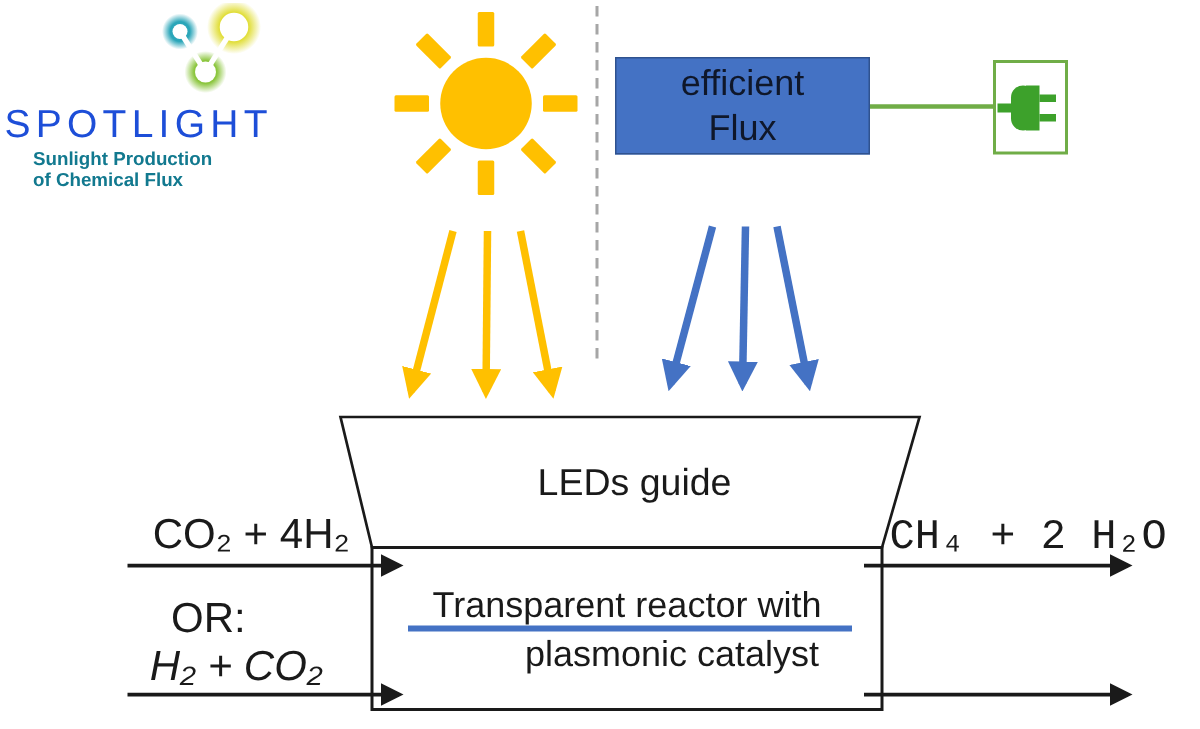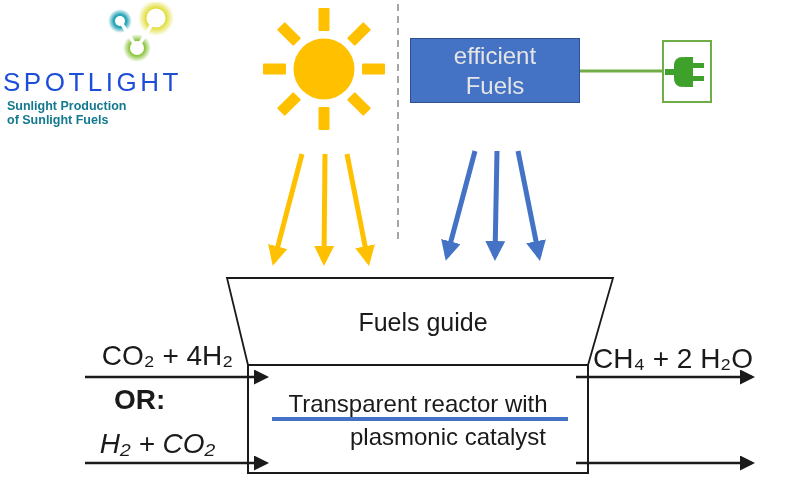--- a/index.html
+++ b/index.html
@@ -7,24 +7,24 @@
     position:relative;width:800px;height:486px;background:#FFFFFF;overflow:hidden;
     font-family:"Liberation Sans","DejaVu Sans",sans-serif;color:#1a1a1a;
   }
   .overlay{position:absolute;left:0;top:0;width:800px;height:486px;}
   .abs{position:absolute;}
   .ctr{text-align:center;}
   .logo-title{
     left:3px;top:67px;width:190px;font-size:26px;letter-spacing:3.5px;
     font-weight:500;color:#1d4ed8;white-space:nowrap;
   }
-  .logo-tag{left:7px;width:190px;font-size:12.5px;font-weight:bold;color:#12798F;white-space:nowrap;}
+  .logo-tag{left:22px;width:190px;font-size:12.5px;font-weight:bold;color:#12798F;white-space:nowrap;}
   .led-box{
     left:410px;top:38px;width:170px;height:65px;box-sizing:border-box;
-    background:#4472C4;border:1.5px solid #2F528F;color:#e5e5e5;
+    background:#4472C4;border:1.5px solid #2F528F;color:#0f172a;
     display:flex;flex-direction:column;align-items:center;justify-content:center;
     font-size:24px;line-height:30px;
   }
   .plug-box{
     left:662px;top:40px;width:50px;height:63px;box-sizing:border-box;
     background:#FFFFFF;border:2px solid #70AD47;
     display:flex;align-items:center;justify-content:center;
   }
   .flux-label{left:230px;top:308px;width:386px;font-size:25px;}
   .reactor-l1{left:250px;top:390px;width:336px;font-size:24px;}
@@ -115,43 +115,43 @@
     <circle cx="30" cy="19" r="12" fill="url(#gTeal)"></circle>
     <circle cx="47" cy="46" r="14" fill="url(#gGreen)"></circle>
     <line x1="30" y1="19" x2="47" y2="46" stroke="#FFFFFF" stroke-width="3.5"></line>
     <line x1="47" y1="46" x2="66" y2="16" stroke="#FFFFFF" stroke-width="3.5"></line>
     <circle cx="30" cy="19" r="5" fill="#FFFFFF"></circle>
     <circle cx="66" cy="16" r="9.5" fill="#FFFFFF"></circle>
     <circle cx="47" cy="46" r="7" fill="#FFFFFF"></circle>
   </svg>
   <div class="abs logo-title">SPOTLIGHT</div>
   <div class="abs logo-tag" style="top:99px;">Sunlight Production</div>
-  <div class="abs logo-tag" style="top:113px;">of Sunlight Fuels</div>
+  <div class="abs logo-tag" style="top:113px;">of Chemical Flux</div>
 
   <div class="abs led-box">
     <span>efficient</span>
-    <span>Fuels</span>
+    <span>Flux</span>
   </div>
 
   <div class="abs plug-box">
     <svg width="46" height="46" viewBox="0 0 46 46">
       <g fill="#3DA12B">
         <rect x="1" y="20" width="10" height="6"></rect>
         <rect x="10" y="8" width="16" height="30" rx="8"></rect>
         <rect x="20" y="8" width="9" height="30"></rect>
         <rect x="29" y="14" width="11" height="5"></rect>
         <rect x="29" y="27" width="11" height="5"></rect>
       </g>
     </svg>
   </div>
 
-  <div class="abs ctr flux-label">Fuels guide</div>
+  <div class="abs ctr flux-label">LEDs guide</div>
 
   <div class="abs ctr reactor-l1">Transparent reactor with</div>
   <div class="abs ctr reactor-l2">plasmonic catalyst</div>
 
   <div class="abs ctr stream" style="left:95px;top:340px;width:145px;">CO₂ + 4H₂</div>
-  <div class="abs stream" style="left:114px;top:384px;font-weight:bold;">OR:</div>
+  <div class="abs stream" style="left:114px;top:396px;">OR:</div>
   <div class="abs ctr stream" style="left:85px;top:428px;width:145px;font-style:italic;">H₂ + CO₂</div>
 
-  <div class="abs ctr stream" style="left:593px;top:343px;width:152px;">CH₄ + 2 H₂O</div>
+  <div class="abs ctr stream" style="left:593px;top:343px;width:152px;font-family:Liberation Mono, monospace;">CH₄ + 2 H₂O</div>
 
 </div>
 
 </body></html>

